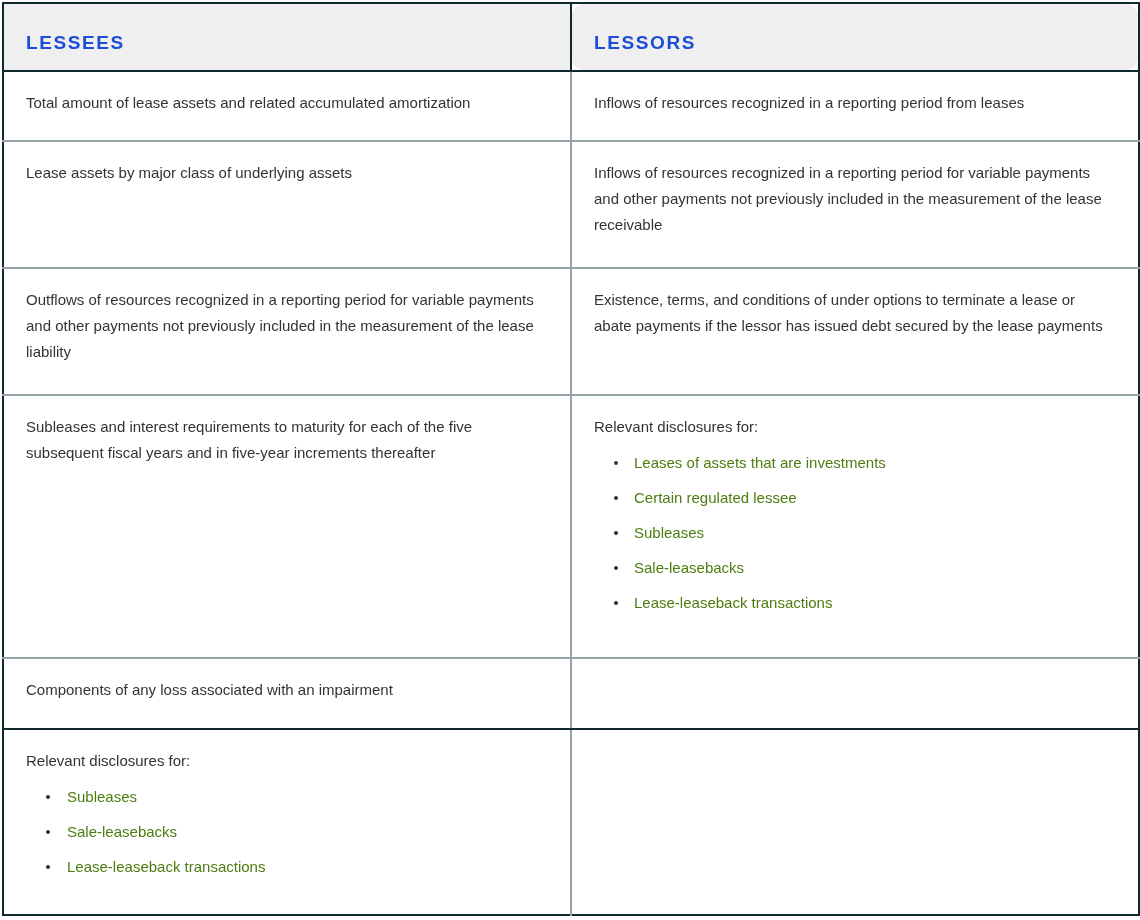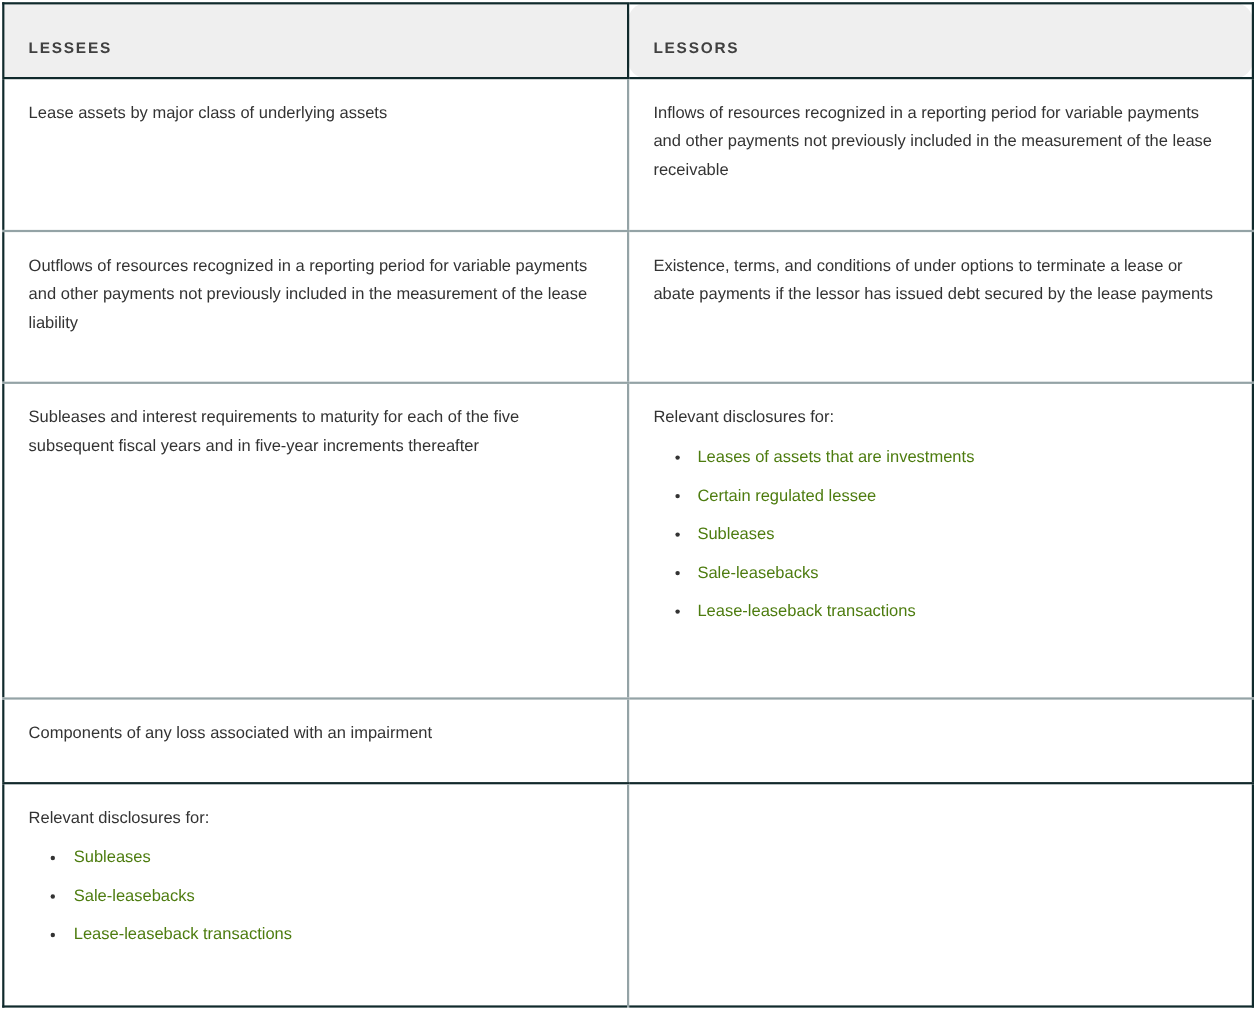--- a/index.html
+++ b/index.html
@@ -23,24 +23,24 @@
     border: 2px solid #102a2c;
     background: #ffffff;
   }
   col.c-left  { width: 568px; }
   col.c-right { width: 568px; }
 
   thead th {
     background: #efefef;
     text-align: left;
     vertical-align: middle;
-    font-size: 14px;
+    font-size: 19px;
     font-weight: bold;
     letter-spacing: 1.6px;
-    color: #404040;
+    color: #1d4ed8;
     height: 68px;
     padding: 12px 0 0 22px;
     border-bottom: 2px solid #102a2c;
   }
   thead th.hdr-right {
     border-left: 2px solid #102a2c;
     border-radius: 16px;
   }
 
   tbody td {
@@ -103,20 +103,28 @@
       <col class="c-right">
     </colgroup>
     <thead>
       <tr>
         <th class="hdr-left">LESSEES</th>
         <th class="hdr-right">LESSORS</th>
       </tr>
     </thead>
     <tbody>
 
+      <tr>
+        <td class="col-left">
+          <span class="cell-text">Total amount of lease assets and related accumulated amortization</span>
+        </td>
+        <td class="col-right">
+          <span class="cell-text">Inflows of resources recognized in a reporting period from leases</span>
+        </td>
+      </tr>
 
       <tr>
         <td class="col-left">
           <span class="cell-text">Lease assets by major class of underlying assets</span>
         </td>
         <td class="col-right">
           <span class="cell-text">Inflows of resources recognized in a reporting period for variable payments and other payments not previously included in the measurement of the lease receivable</span>
         </td>
       </tr>
 

